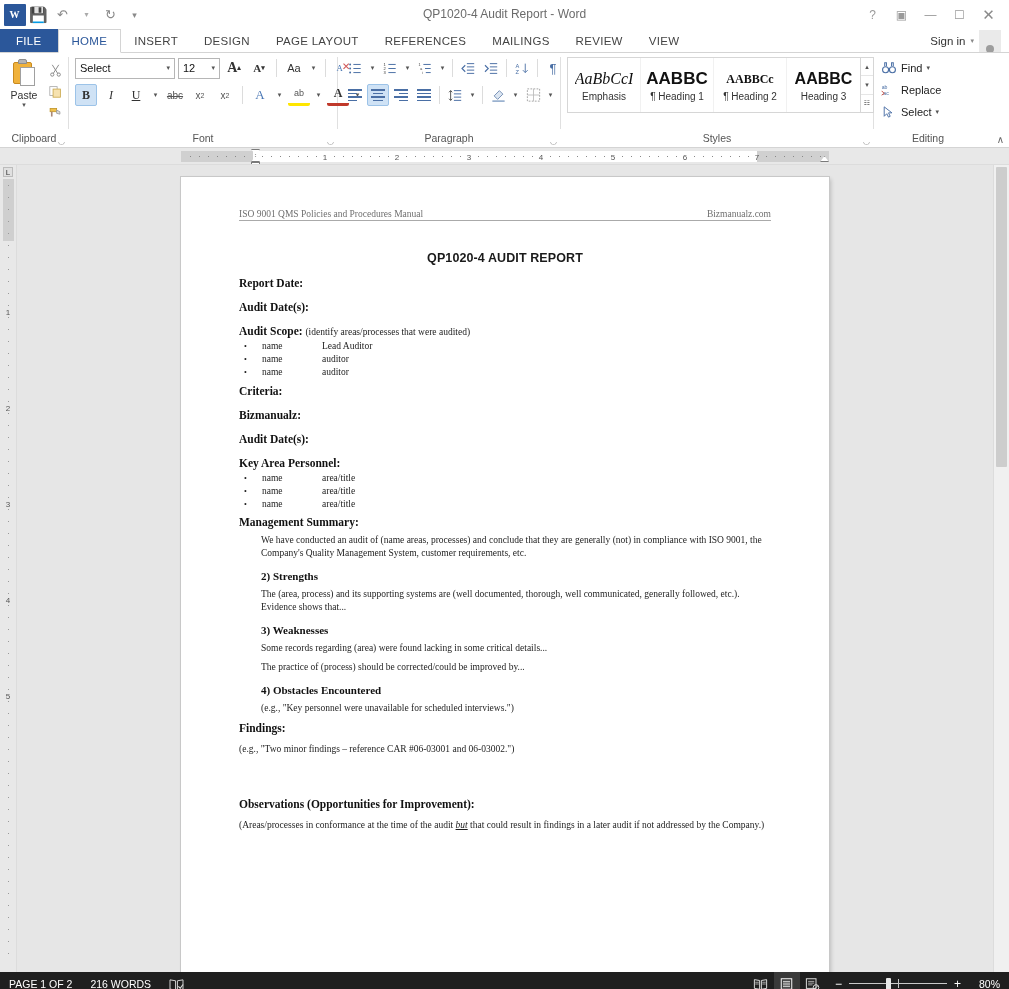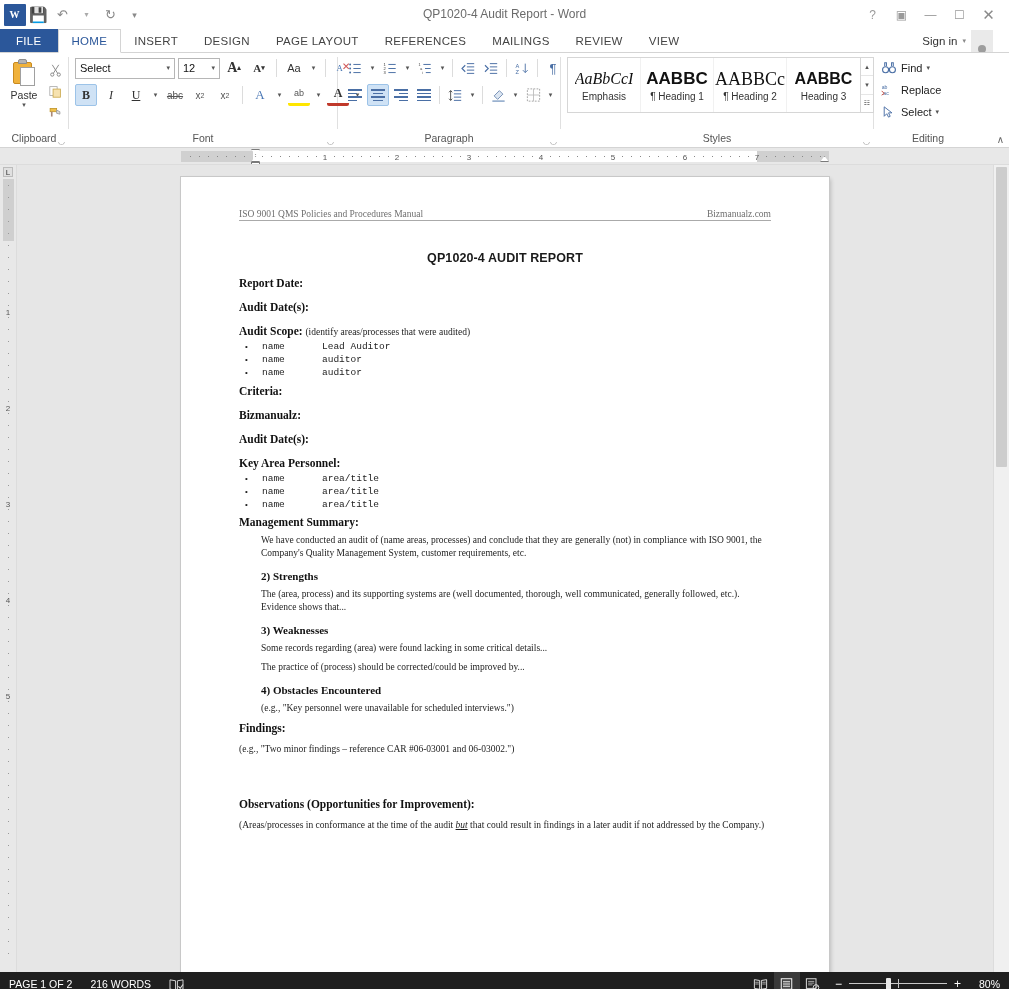--- a/index.html
+++ b/index.html
@@ -55,21 +55,21 @@
     font-size: 11.5px; color: #444; padding: 0 13px;
     display: flex; align-items: center; letter-spacing: .3px;
   }
   .tab.active {
     color: #2b579a; background: #fff;
     border: 1px solid #d4d4d4; border-bottom: 1px solid #fff;
     margin-bottom: -1px;
   }
   .signin {
     margin-left: auto; display: flex; align-items: center; gap: 5px;
-    padding-right: 16px; font-size: 11.5px; color: #333;
+    padding-right: 8px; font-size: 11.5px; color: #333;
   }
   .avatar {
     width: 22px; height: 22px; background: #eaeaea;
     display: flex; align-items: flex-end; justify-content: center;
     overflow: hidden;
   }
   .avatar .head {
     width: 8px; height: 8px; border-radius: 50%; background: #9d9d9d;
     margin-bottom: -1px; position: relative;
   }
@@ -161,21 +161,21 @@
     display: flex; border: 1px solid #d6d6d6; margin-left: 6px;
     height: 56px; background: #fff;
   }
   .style-item {
     width: 73px; display: flex; flex-direction: column;
     align-items: center; justify-content: center; border-right: 1px solid #f1f1f1;
   }
   .style-prev { font-size: 16px; color: #111; line-height: 20px; white-space: nowrap; overflow: hidden; }
   .style-prev.emph { font-family: "Liberation Serif", serif; font-style: italic; font-weight: normal; }
   .style-prev.h1 { font-weight: bold; font-size: 17px; }
-  .style-prev.h2 { font-family: "Liberation Serif", serif; font-weight: normal; font-size: 18px; }
+  .style-prev.h2 { font-family: "Liberation Serif", serif; font-weight: bold; font-size: 12px; }
   .style-prev.h3 { font-weight: bold; font-size: 16px; }
   .style-name { font-size: 10px; color: #333; margin-top: 2px; white-space: nowrap; }
   .gal-scroll {
     width: 13px; display: flex; flex-direction: column;
     border-left: 1px solid #d6d6d6;
   }
   .gal-scroll div {
     flex: 1; display: flex; align-items: center; justify-content: center;
     font-size: 7px; color: #555; border-bottom: 1px solid #e6e6e6;
   }
@@ -267,21 +267,21 @@
   }
   .lbl {
     font-family: "Liberation Serif", serif; font-weight: bold;
     font-size: 11.5px; color: #111; margin-top: 12px;
   }
   .lbl .hint {
     font-weight: normal; font-size: 9.5px; color: #222;
   }
   .bullets { list-style: none; margin-top: 3px; }
   .bullets li {
-    display: flex; font-family: Liberation Mono, monospace;
+    display: flex; font-family: Liberation Serif, serif;
     font-size: 9.5px; color: #222; line-height: 13px; align-items: flex-end;
   }
   .bullets li:before {
     content: "\2022"; width: 18px; padding-left: 5px; font-size: 8px;
   }
   .b-c1 { width: 60px; }
   .sub-h {
     font-family: "Liberation Serif", serif; font-weight: bold;
     font-size: 11px; color: #111; margin: 11px 0 0 22px;
   }

